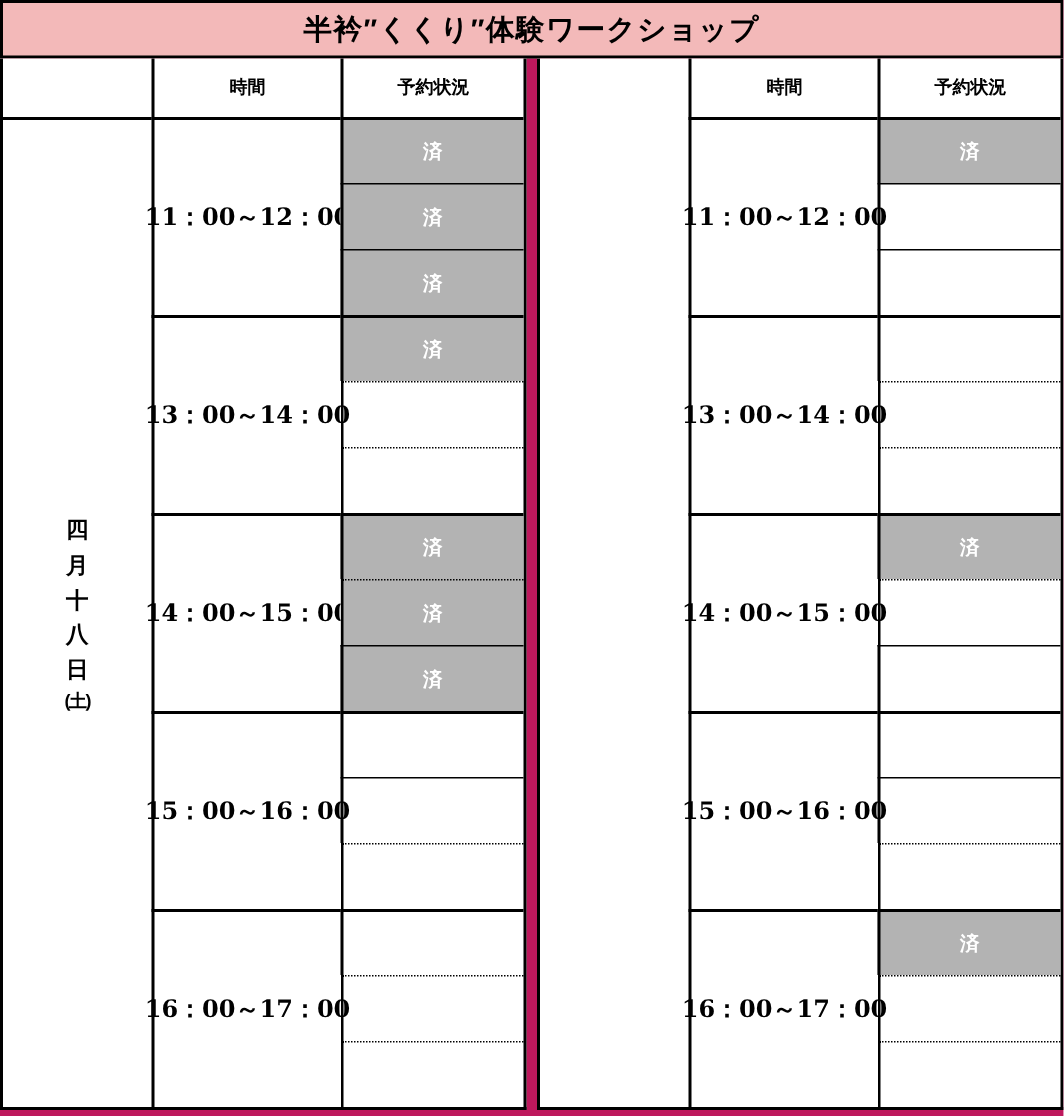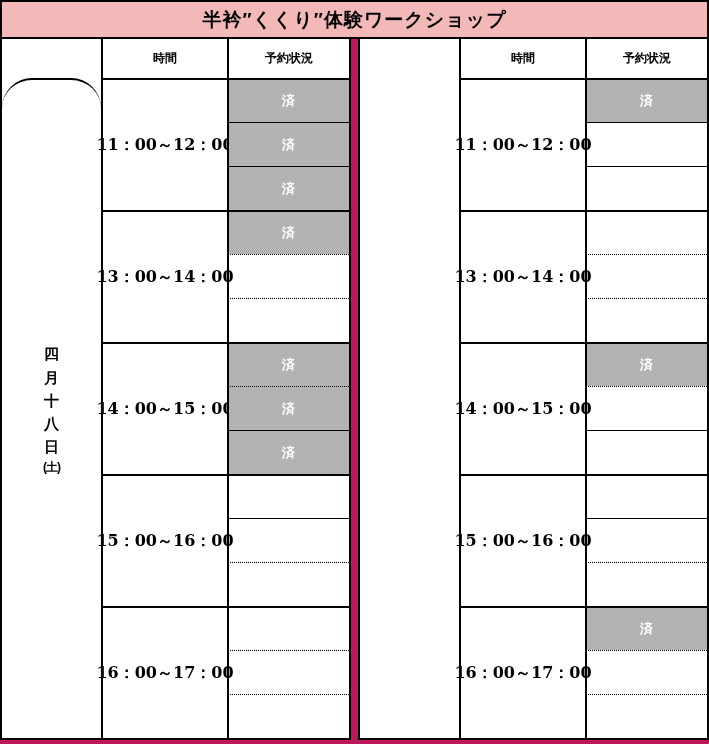--- a/index.html
+++ b/index.html
@@ -41,21 +41,21 @@
   .c-date   { grid-column: 1; }
   .c-time   { grid-column: 2; border-left: 2px solid #000; }
   .c-status { grid-column: 3; border-left: 2px solid #000; }
   .hdr { font-size: 12px; font-weight: bold; }
   .hdr-gap { }
   
   .bt-major { border-top: 2px solid #000; }
   .bt-solid { border-top: 1px solid #000; }
   .bt-dotted{ border-top: 1px dotted #000; }
   
-  .date-cell { flex-direction: column; font-weight: bold; border-radius: 30px; }
+  .date-cell { flex-direction: column; font-weight: bold; }
   .date-main {
     width: 1.15em;
     font-size: 15px;
     line-height: 1.55;
     word-break: break-all;
     text-align: center;
   }
   .date-week {
     font-size: 12px;
     line-height: 1.4;

